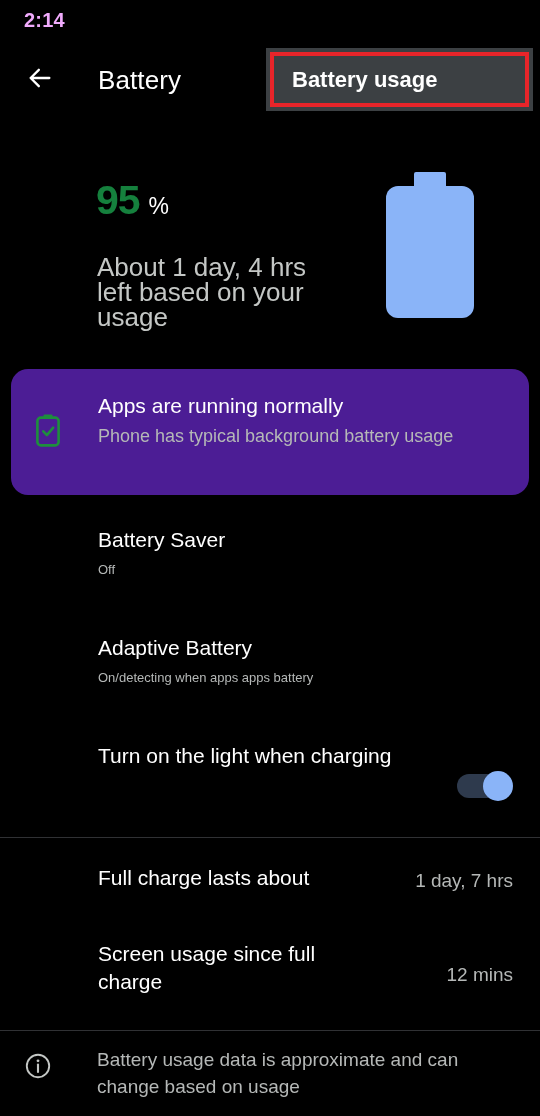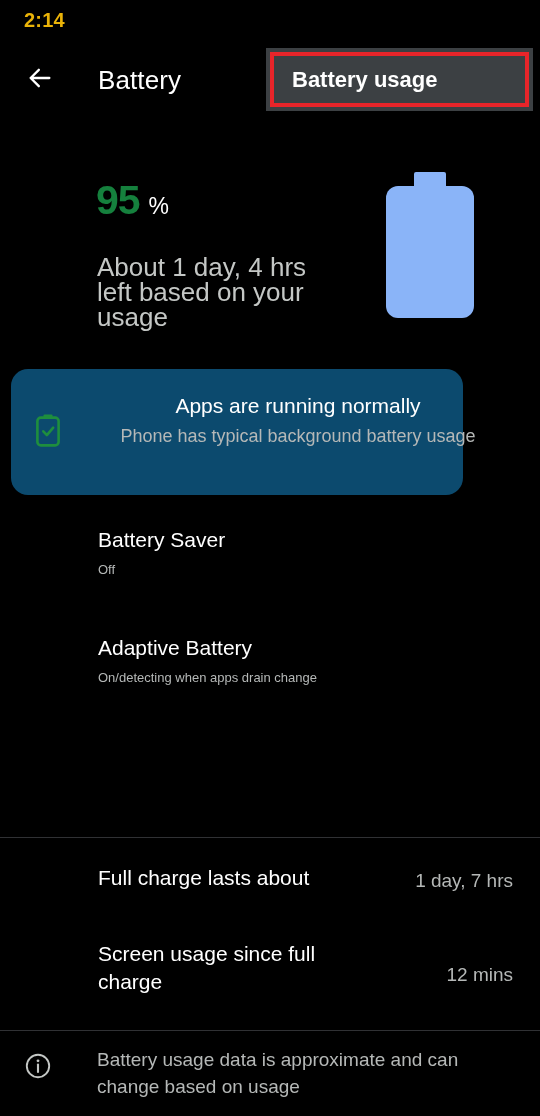--- a/index.html
+++ b/index.html
@@ -10,21 +10,21 @@
     overflow:hidden;
   }
   .screen { position:relative; width:540px; height:1116px; background:#000; }
 
   
   .statusbar {
     position:absolute; top:0; left:0; width:540px; height:40px;
     display:flex; align-items:center; justify-content:space-between;
     padding:0 20px 0 24px;
   }
-  .status-time { color:#eab308; font-size:20px; font-weight:700; letter-spacing:.2px; }
+  .status-time { color:#f0abfc; font-size:20px; font-weight:700; letter-spacing:.2px; }
   .status-icons { display:flex; align-items:center; gap:7px; }
   .status-icons svg { display:block; }
   .status-batt-pct { color:#ffffff; font-size:19px; font-weight:700; margin-left:1px; }
 
   
   .appbar { position:absolute; top:44px; left:0; width:540px; height:72px; }
   .back-btn {
     position:absolute; left:20px; top:50%; transform:translateY(-50%);
     width:40px; height:40px; display:flex; align-items:center; justify-content:center;
   }
@@ -51,22 +51,22 @@
   .pct-num { color:#15803d; font-size:41px; font-weight:700; letter-spacing:-1px; line-height:1; }
   .pct-sign { color:#ffffff; font-size:23px; font-weight:400; margin-left:9px; }
   .summary-sub {
     position:absolute; left:97px; top:95px; width:250px;
     color:#c4c7c5; font-size:26px; line-height:25px;
   }
   .batt-graphic { position:absolute; left:384px; top:10px; }
 
   
   .status-card {
-    position:absolute; left:11px; top:369px; width:452px; height:126px;
-    background:#0c4a6e; border-radius:17px;text-align:center;
+    position:absolute; left:11px; top:369px; width:518px; height:126px;
+    background:#4c1d95; border-radius:17px;
   }
   .status-card-icon { position:absolute; left:24px; top:50%; transform:translateY(-50%); }
   .status-card-text { position:absolute; left:87px; top:23px; width:400px; }
   .status-card-title { color:#ffffff; font-size:21px; font-weight:400; line-height:28px; }
   .status-card-sub { color:#b5b8b7; font-size:18px; line-height:25px; margin-top:4px; }
 
   
   .row { position:absolute; left:0; width:540px; }
   .row-title { color:#ffffff; font-size:21px; font-weight:400; line-height:28px; }
   .row-sub { color:#b5b8b7; font-size:13px; line-height:25px; margin-top:3px; }
@@ -151,24 +151,33 @@
   <div class="row" style="top:526px; height:82px;">
     <div class="row-text" style="top:0;">
       <div class="row-title">Battery Saver</div>
       <div class="row-sub">Off</div>
     </div>
   </div>
 
   <div class="row" style="top:634px; height:82px;">
     <div class="row-text" style="top:0;">
       <div class="row-title">Adaptive Battery</div>
-      <div class="row-sub">On/detecting when apps drain change</div>
-    </div>
-  </div>
-
+      <div class="row-sub">On/detecting when apps apps battery</div>
+    </div>
+  </div>
+
+  <div class="row" style="top:742px; height:88px;">
+    <div class="row-text" style="top:0; width:300px;">
+      <div class="row-title">Turn on the light when charging</div>
+    </div>
+    <div class="toggle">
+      <div class="toggle-track"></div>
+      <div class="toggle-thumb"></div>
+    </div>
+  </div>
 
   <div class="divider" style="top:837px;"></div>
 
   <div class="row" style="top:858px; height:62px;">
     <div class="row-text" style="top:6px;">
       <div class="row-title">Full charge lasts about</div>
     </div>
     <div class="row-value" style="right:27px; top:12px;">1 day, 7 hrs</div>
   </div>
 

